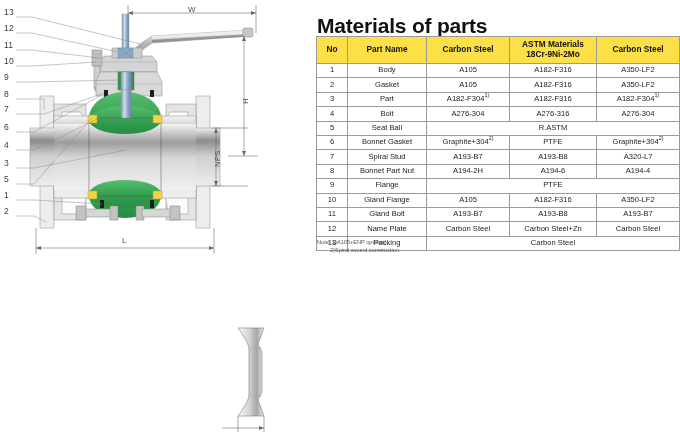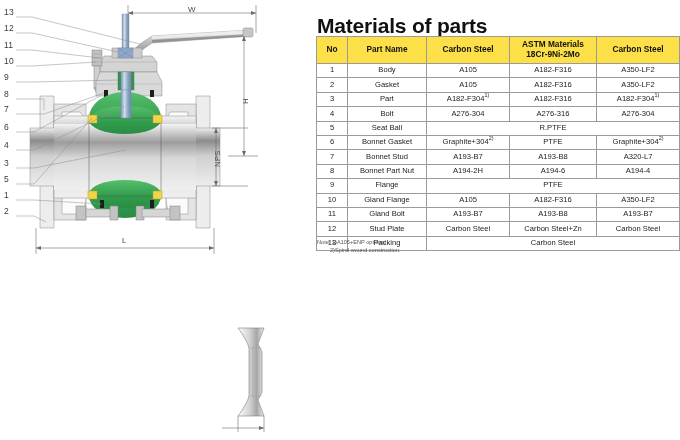--- a/index.html
+++ b/index.html
@@ -391,32 +391,32 @@
         <tr>
           <td class="c-no">4</td>
           <td class="c-name">Bolt</td>
           <td class="c-m1">A276-304</td>
           <td class="c-m2">A276-316</td>
           <td class="c-m3">A276-304</td>
         </tr>
         <tr>
           <td class="c-no">5</td>
           <td class="c-name">Seat Ball</td>
-          <td colspan="3">R.PTFE</td>
+          <td colspan="3">R.ASTM</td>
         </tr>
         <tr>
           <td class="c-no">6</td>
           <td class="c-name">Bonnet Gasket</td>
           <td class="c-m1">Graphite+304<sup>2)</sup></td>
           <td class="c-m2">PTFE</td>
           <td class="c-m3">Graphite+304<sup>2)</sup></td>
         </tr>
         <tr>
           <td class="c-no">7</td>
-          <td class="c-name">Bonnet Stud</td>
+          <td class="c-name">Spiral Stud</td>
           <td class="c-m1">A193-B7</td>
           <td class="c-m2">A193-B8</td>
           <td class="c-m3">A320-L7</td>
         </tr>
         <tr>
           <td class="c-no">8</td>
           <td class="c-name">Bonnet Part Nut</td>
           <td class="c-m1">A194-2H</td>
           <td class="c-m2">A194-6</td>
           <td class="c-m3">A194-4</td>
@@ -435,21 +435,21 @@
         </tr>
         <tr>
           <td class="c-no">11</td>
           <td class="c-name">Gland Bolt</td>
           <td class="c-m1">A193-B7</td>
           <td class="c-m2">A193-B8</td>
           <td class="c-m3">A193-B7</td>
         </tr>
         <tr>
           <td class="c-no">12</td>
-          <td class="c-name">Stud Plate</td>
+          <td class="c-name">Name Plate</td>
           <td class="c-m1">Carbon Steel</td>
           <td class="c-m2">Carbon Steel+Zn</td>
           <td class="c-m3">Carbon Steel</td>
         </tr>
         <tr>
           <td class="c-no">13</td>
           <td class="c-name">Packing</td>
           <td colspan="3">Carbon Steel</td>
         </tr>
       </tbody>

